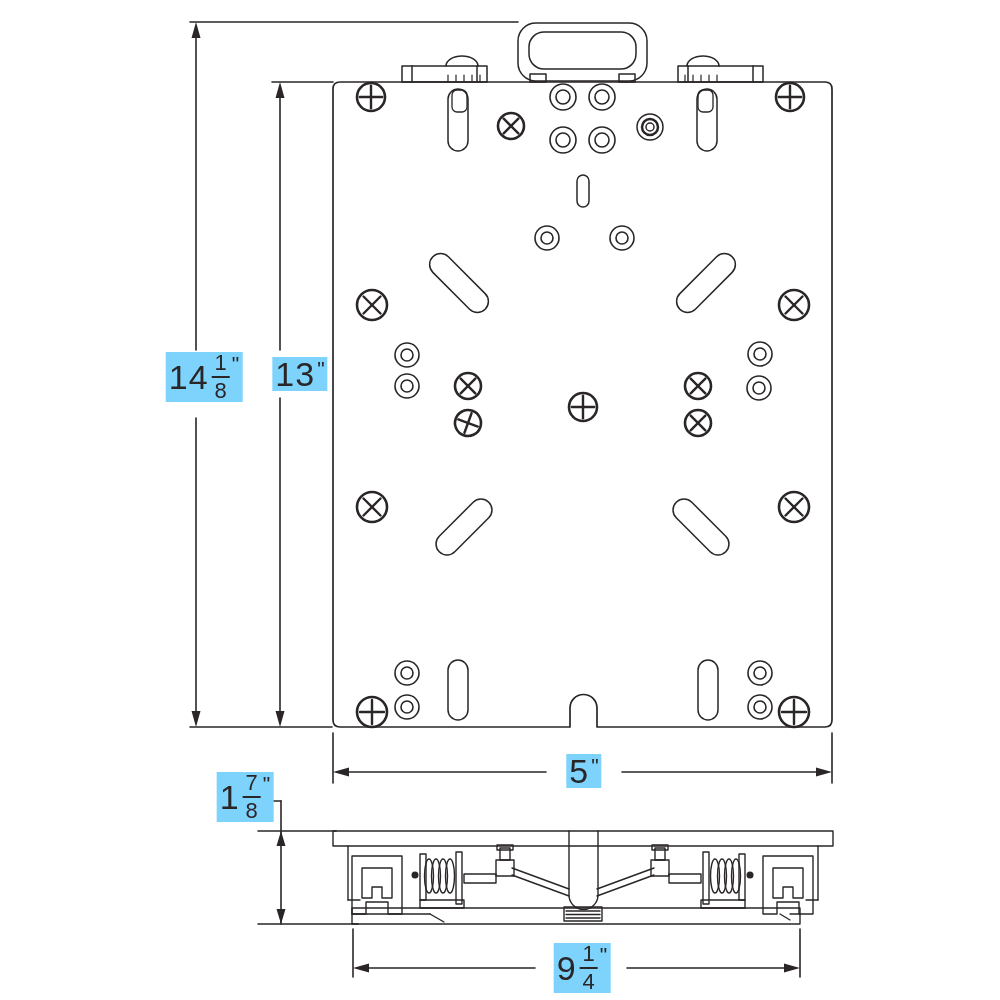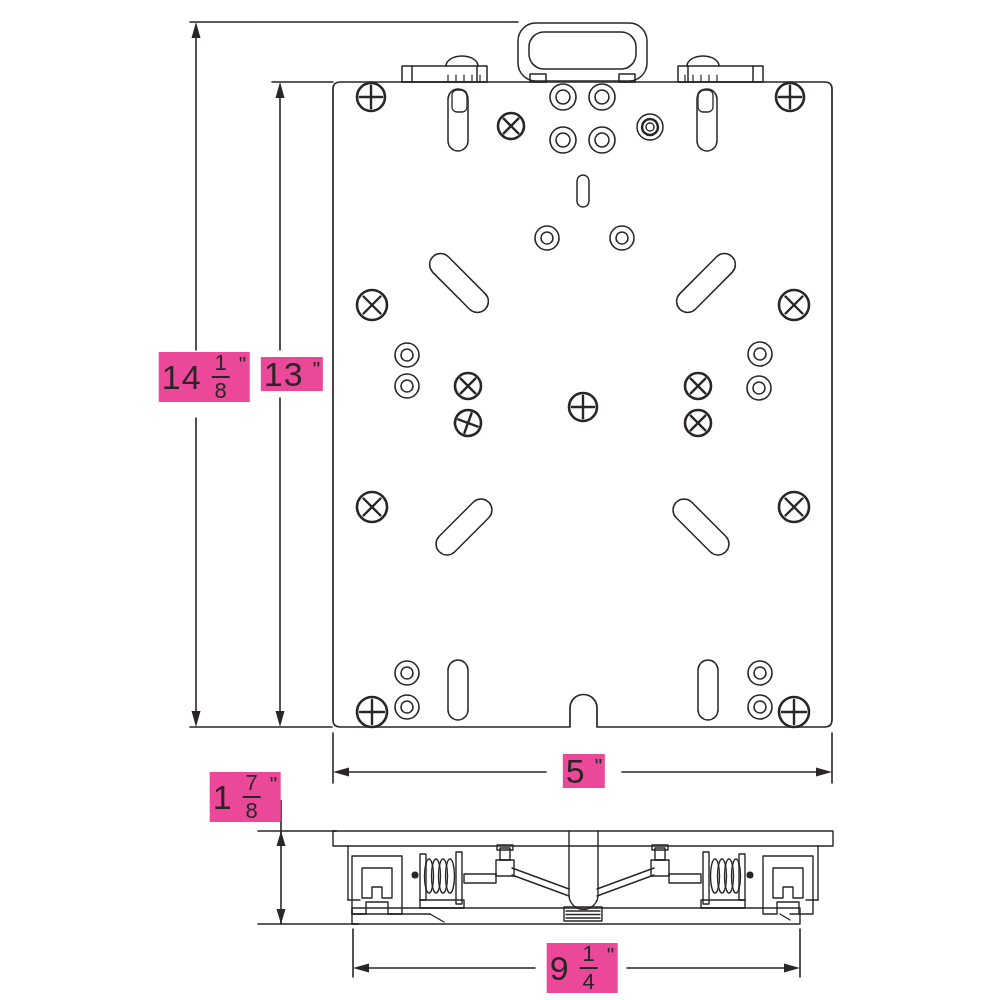--- a/index.html
+++ b/index.html
@@ -1,20 +1,20 @@
 <!DOCTYPE html>
 <html><head>
 <meta charset="utf-8">
 <style>
   html,body{margin:0;padding:0;width:1000px;height:1000px;background:#ffffff;overflow:hidden;}
   #canvas{position:relative;width:1000px;height:1000px;background:#fff;
           font-family:"Liberation Sans",sans-serif;color:#2a2627;}
   svg{position:absolute;left:0;top:0;}
   .dim-label{position:absolute;display:flex;align-items:center;transform:translate(-50%,-50%);
-             background:#ec4899;padding:0 3px;white-space:nowrap;line-height:1;gap:7px;}
+             background:#7dd3fc;padding:0 3px;white-space:nowrap;line-height:1;}
   .dim-label .whole{font-size:34px;font-weight:400;letter-spacing:1px;}
   .dim-label .frac{display:flex;flex-direction:column;align-items:center;font-size:22px;margin-left:3px;}
   .dim-label .frac .num{padding:0 3px 2px 3px;border-bottom:2px solid #2a2627;}
   .dim-label .frac .den{padding-top:2px;}
   .dim-label .prime{font-size:21px;align-self:flex-start;margin-left:2px;margin-top:1px;}
 </style>
 </head>
 <body>
 
 <div id="canvas">
@@ -325,21 +325,21 @@
 
 <div class="dim-label" style="left:204px;top:377px;">
   <span class="whole">14</span>
   <span class="frac">
     <span class="num">1</span>
     <span class="den">8</span>
   </span>
   <span class="prime">"</span>
 </div>
 
-<div class="dim-label" style="left:292px;top:374px;">
+<div class="dim-label" style="left:300px;top:374px;">
   <span class="whole">13</span>
 
   <span class="prime">"</span>
 </div>
 
 <div class="dim-label" style="left:584px;top:771px;">
   <span class="whole">5</span>
 
   <span class="prime">"</span>
 </div>

